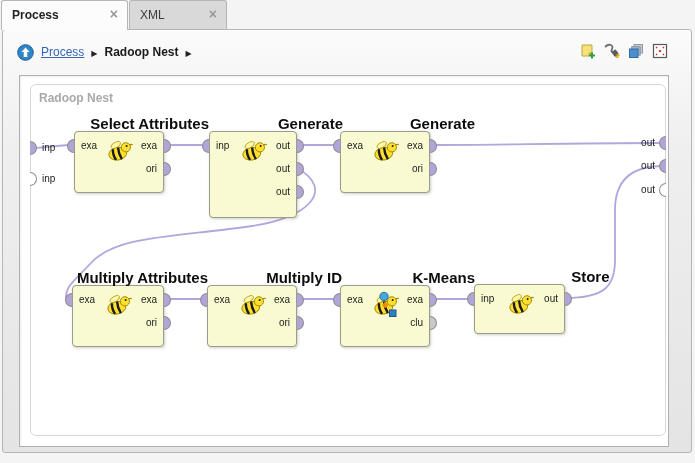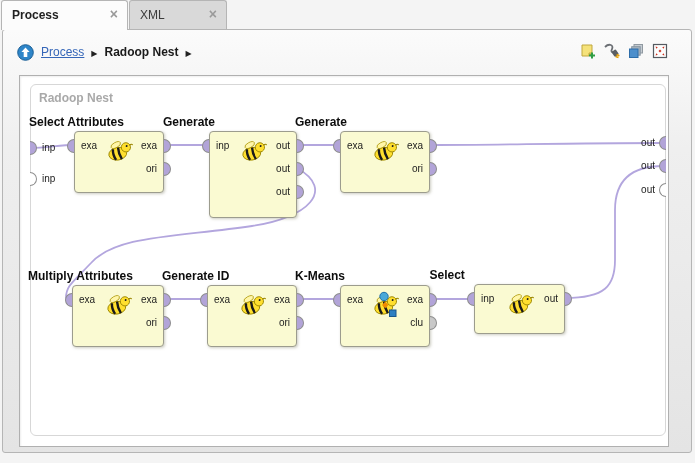--- a/index.html
+++ b/index.html
@@ -34,21 +34,21 @@
   #canvas{position:absolute;left:16px;top:45px;width:650px;height:372px;box-sizing:border-box;
           background:#ffffff;border:1px solid #b0b0b0;
           box-shadow:inset 1px 1px 2px rgba(0,0,0,0.07);}
   #frame{position:absolute;left:10px;top:8px;width:636px;height:352px;box-sizing:border-box;
          border:1px solid #d7d7d7;border-radius:6px;}
   #frame .frame-label{position:absolute;left:8px;top:6px;font-size:12px;font-weight:bold;color:#a9a9a9;}
   #wires{position:absolute;left:0;top:0;width:650px;height:372px;z-index:1;pointer-events:none;}
   #ops{position:absolute;left:0;top:0;z-index:2;}
   .op{position:absolute;box-sizing:border-box;border:1px solid #9c9c8e;border-radius:4px;
       box-shadow:1px 1px 3px rgba(110,110,80,0.35);z-index:2;}
-  .op-title{position:absolute;text-align:left;font-weight:bold;font-size:12px;color:#0d0d0d;
+  .op-title{position:absolute;text-align:right;font-weight:bold;font-size:15px;color:#0d0d0d;
             white-space:nowrap;z-index:2;}
   .op-icon{position:absolute;width:30px;height:30px;}
   .port{position:absolute;width:7px;height:14px;box-sizing:border-box;border:1px solid #8d8d8d;z-index:3;}
   .bulge-l{border-radius:8px 0 0 8px;border-right:none;}
   .bulge-r{border-radius:0 8px 8px 0;border-left:none;}
   .port-label{position:absolute;font-size:10px;color:#1c1c1c;line-height:12px;white-space:nowrap;z-index:3;}
   .port-label.right{text-align:right;}
 </style>
 </head>
 <body>
@@ -216,21 +216,21 @@
                 <circle cx="23.6" cy="11.4" r="1" fill="#222"></circle>
               </g>
             </svg></span>
           <div class="port bulge-l" style="left: -8px; top: 7px; background: rgb(178, 164, 216);"></div>
           <span class="port-label" style="left: 6px; top: 8px;">exa</span>
           <div class="port bulge-r" style="right: -8px; top: 7px; background: rgb(178, 164, 216);"></div>
           <span class="port-label right" style="right: 6px; top: 8px; text-align: right;">exa</span>
           <div class="port bulge-r" style="right: -8px; top: 30px; background: rgb(178, 164, 216);"></div>
           <span class="port-label right" style="right: 6px; top: 31px; text-align: right;">ori</span>
         </div>
-        <div class="op-title" style="left: 142px; top: 193px; width: 180px;">Generate ID</div>
+        <div class="op-title" style="left: 142px; top: 193px; width: 180px;">Multiply ID</div>
         <div class="op" style="left: 320px; top: 209px; width: 90px; height: 62px; background: rgb(250, 250, 210);">
           <span class="op-icon" style="left: 29px; top: 4px;"><svg width="30" height="30" viewBox="0 0 30 30">
               <g transform="rotate(-10 15 16)">
                 <ellipse cx="13.5" cy="17.5" rx="9" ry="6.3" fill="#ffdf2e" stroke="#9a8500" stroke-width="0.9"></ellipse>
                 <path d="M9.5,12.2 C8.6,15.8 9.2,19.8 10.8,23.2" stroke="#1a1a1a" stroke-width="2.4" fill="none"></path>
                 <path d="M14.8,11.6 C14.4,15.6 15,19.9 16.6,23.6" stroke="#1a1a1a" stroke-width="2.4" fill="none"></path>
                 <ellipse cx="13" cy="8.6" rx="5.2" ry="2.6" fill="#fff6a8" stroke="#a89200" stroke-width="0.7" transform="rotate(-18 13 8.6)"></ellipse>
                 <circle cx="22.6" cy="12.6" r="4.6" fill="#ffdf2e" stroke="#9a8500" stroke-width="0.9"></circle>
                 <path d="M26.5,11.2 C28.2,10.2 29.3,10.4 29.6,11.6" stroke="#9a8500" stroke-width="1.1" fill="none"></path>
                 <circle cx="23.6" cy="11.4" r="1" fill="#222"></circle>
@@ -257,21 +257,21 @@
                 <circle cx="22.6" cy="12.6" r="4.6" fill="#ffdf2e" stroke="#9a8500" stroke-width="0.9"></circle>
                 <path d="M26.5,11.2 C28.2,10.2 29.3,10.4 29.6,11.6" stroke="#9a8500" stroke-width="1.1" fill="none"></path>
                 <circle cx="23.6" cy="11.4" r="1" fill="#222"></circle>
               </g>
             </svg></span>
           <div class="port bulge-l" style="left: -8px; top: 7px; background: rgb(178, 164, 216);"></div>
           <span class="port-label" style="left: 6px; top: 8px;">inp</span>
           <div class="port bulge-r" style="right: -8px; top: 7px; background: rgb(178, 164, 216);"></div>
           <span class="port-label right" style="right: 6px; top: 8px; text-align: right;">out</span>
         </div>
-        <div class="op-title" style="left: 409.5px; top: 192px; width: 180px;">Select</div>
+        <div class="op-title" style="left: 409.5px; top: 192px; width: 180px;">Store</div>
       </div>
   <div class="port bulge-r" style="left: 10px; top: 65px; background: rgb(178, 164, 216);"></div>
       <span class="port-label" style="left: 22px; top: 66px;">inp</span>
       <div class="port bulge-r" style="left: 10px; top: 96px; background: rgb(255, 255, 255);"></div>
       <span class="port-label" style="left: 22px; top: 97px;">inp</span>
       <div class="port bulge-l" style="left: 639px; top: 60px; background: rgb(178, 164, 216);"></div>
       <span class="port-label right" style="left: 609px; width: 26px; top: 61px; text-align: right;">out</span>
       <div class="port bulge-l" style="left: 639px; top: 83px; background: rgb(178, 164, 216);"></div>
       <span class="port-label right" style="left: 609px; width: 26px; top: 84px; text-align: right;">out</span>
       <div class="port bulge-l" style="left: 639px; top: 107px; background: rgb(255, 255, 255);"></div>

